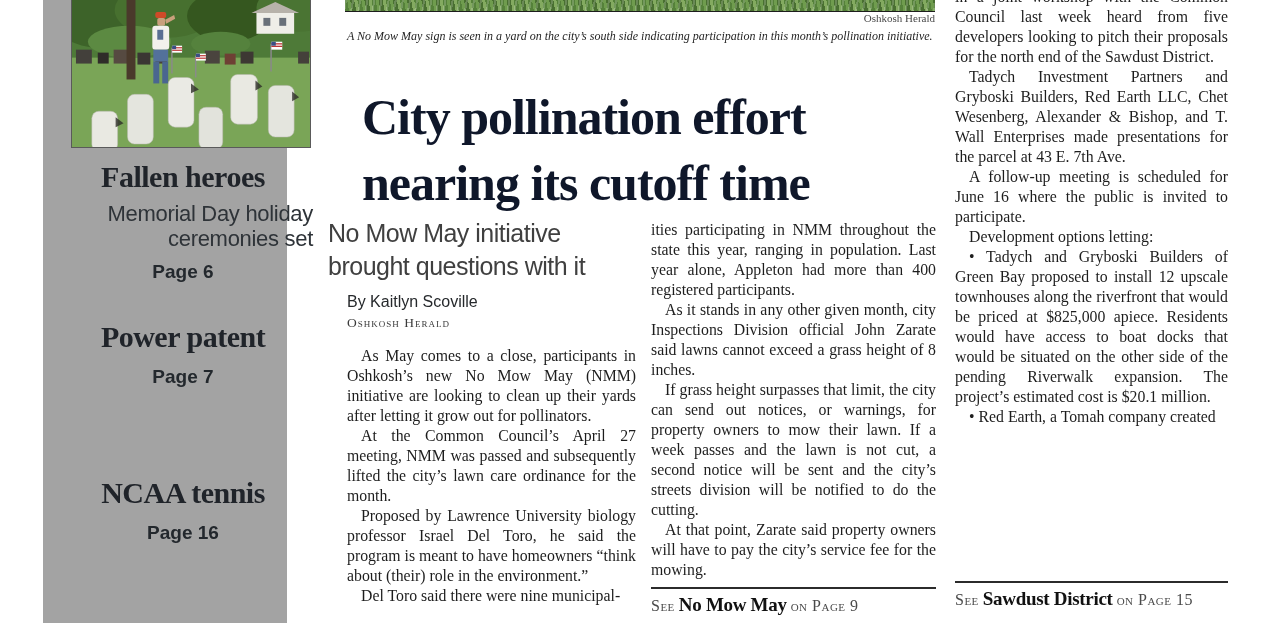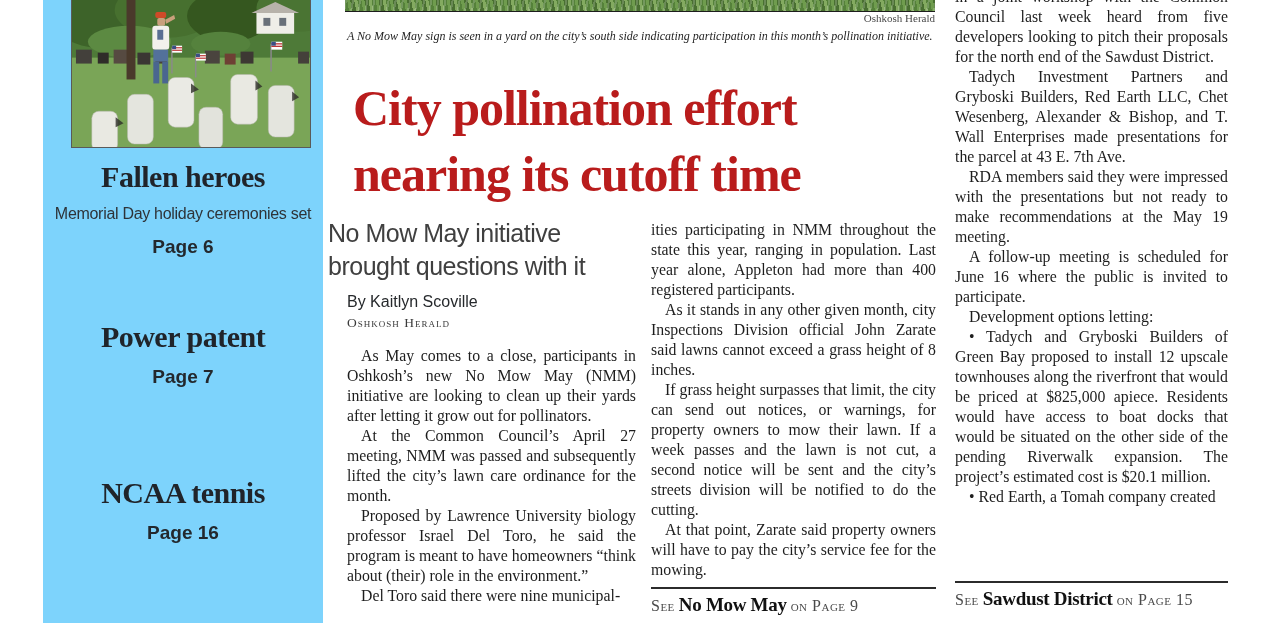--- a/index.html
+++ b/index.html
@@ -1,44 +1,44 @@
 <!DOCTYPE html>
 <html lang="en"><head>
 <meta charset="utf-8">
 <style>
   html,body{margin:0;padding:0;background:#fff;}
   #page{position:relative;width:1280px;height:640px;background:#fff;overflow:hidden;
         font-family:"Liberation Serif",serif;color:#1f1f1f;}
 
   
-  #rail{position:absolute;left:43px;top:0;width:280px;height:623px;background:#7dd3fc;}
+  #rail{position:absolute;left:43px;top:0;width:244px;height:623px;background:#a3a3a3;}
   .side-photo{position:absolute;left:28px;top:0;width:240px;height:148px;
               border:1px solid #5a5a5a;border-top:none;box-sizing:border-box;overflow:hidden;}
   .side-photo svg{display:block;width:100%;height:100%;}
   .promo{position:absolute;left:0;width:280px;text-align:center;}
   .promo h3{margin:0;font-family:"Liberation Serif",serif;font-weight:bold;
             font-size:30px;line-height:38px;color:#20242a;letter-spacing:-0.5px;}
   .promo .sub{margin:5px 10px 0;font-family:"Liberation Sans",sans-serif;
-              font-size:16px;line-height:25px;color:#2e3338;letter-spacing:-0.3px;}
+              font-size:22px;line-height:25px;color:#2e3338;letter-spacing:-0.3px;text-align:right;}
   .promo .pg{margin:9px 0 0;font-family:"Liberation Sans",sans-serif;font-weight:bold;
              font-size:19px;line-height:24px;color:#23282d;}
   #promo-0{top:158px;} #promo-1{top:318px;} #promo-2{top:474px;}
 
   
   .grass{position:absolute;left:345px;top:0;width:590px;height:11px;
          border-bottom:1.5px solid #1d1d1d;
          background:
            repeating-linear-gradient(100deg, rgba(255,255,255,.18) 0 2px, rgba(0,0,0,0) 2px 7px),
            repeating-linear-gradient(80deg, #55813a 0 4px, #6f9c4e 4px 7px, #496f31 7px 11px, #83aa60 11px 14px);}
   .credit{position:absolute;left:345px;top:12px;width:590px;text-align:right;
           font-size:11px;line-height:12px;color:#4a4a4a;}
   .caption{position:absolute;left:347px;top:27px;width:592px;margin:0;
            font-style:italic;font-size:12px;line-height:19px;color:#242424;}
-  .headline{position:absolute;left:344px;top:66px;width:600px;margin:9px;
-            font-weight:bold;font-size:50px;line-height:66px;letter-spacing:-1px;color:#b91c1c;}
+  .headline{position:absolute;left:344px;top:66px;width:600px;margin:18px;
+            font-weight:bold;font-size:50px;line-height:66px;letter-spacing:-1px;color:#0f172a;}
   .subhead{position:absolute;left:328px;top:217px;width:305px;margin:0;
            font-family:"Liberation Sans",sans-serif;font-weight:normal;
            font-size:25px;line-height:33px;letter-spacing:-0.5px;color:#404040;}
   .byline{position:absolute;left:347px;top:293px;margin:0;
           font-family:"Liberation Sans",sans-serif;font-size:16px;color:#26292c;}
   .byorg{position:absolute;left:347px;top:315px;margin:0;
          font-variant:small-caps;font-size:13.5px;letter-spacing:1px;color:#3a3a3a;}
 
   .col{position:absolute;font-size:15.8px;line-height:20px;text-align:justify;
        overflow:hidden;hyphens:auto;-webkit-hyphens:auto;color:#1d1d1d;}
@@ -177,21 +177,20 @@
       <span class="sc">See</span>
       <b>No Mow May</b>
       <span class="sc">on Page 9</span>
     </p>
   </main>
 
   <aside>
     <div class="col" id="colR">
         <p class="noindent">in a joint workshop with the Common Council last week heard from five developers looking to pitch their proposals for the north end of the Sawdust District.</p>
         <p>Tadych Investment Partners and Gryboski Builders, Red Earth LLC, Chet Wesenberg, Alexander &amp; Bishop, and T. Wall Enterprises made presentations for the parcel at 43 E. 7th Ave.</p>
-        <p>RDA members said they were impressed with the presentations but not ready to make recommendations at the May 19 meeting.</p>
         <p>A follow-up meeting is scheduled for June 16 where the public is invited to participate.</p>
         <p>Development options letting:</p>
         <p>• Tadych and Gryboski Builders of Green Bay proposed to install 12 upscale townhouses along the riverfront that would be priced at $825,000 apiece. Residents would have access to boat docks that would be situated on the other side of the pending Riverwalk expansion. The project’s estimated cost is $20.1 million.</p>
         <p>• Red Earth, a Tomah company created</p>
       </div>
 
     <div class="jump-rule" id="jump-right-rule"></div>
     <p class="jump-text" id="jump-right-text">
       <span class="sc">See</span>
       <b>Sawdust District</b>

